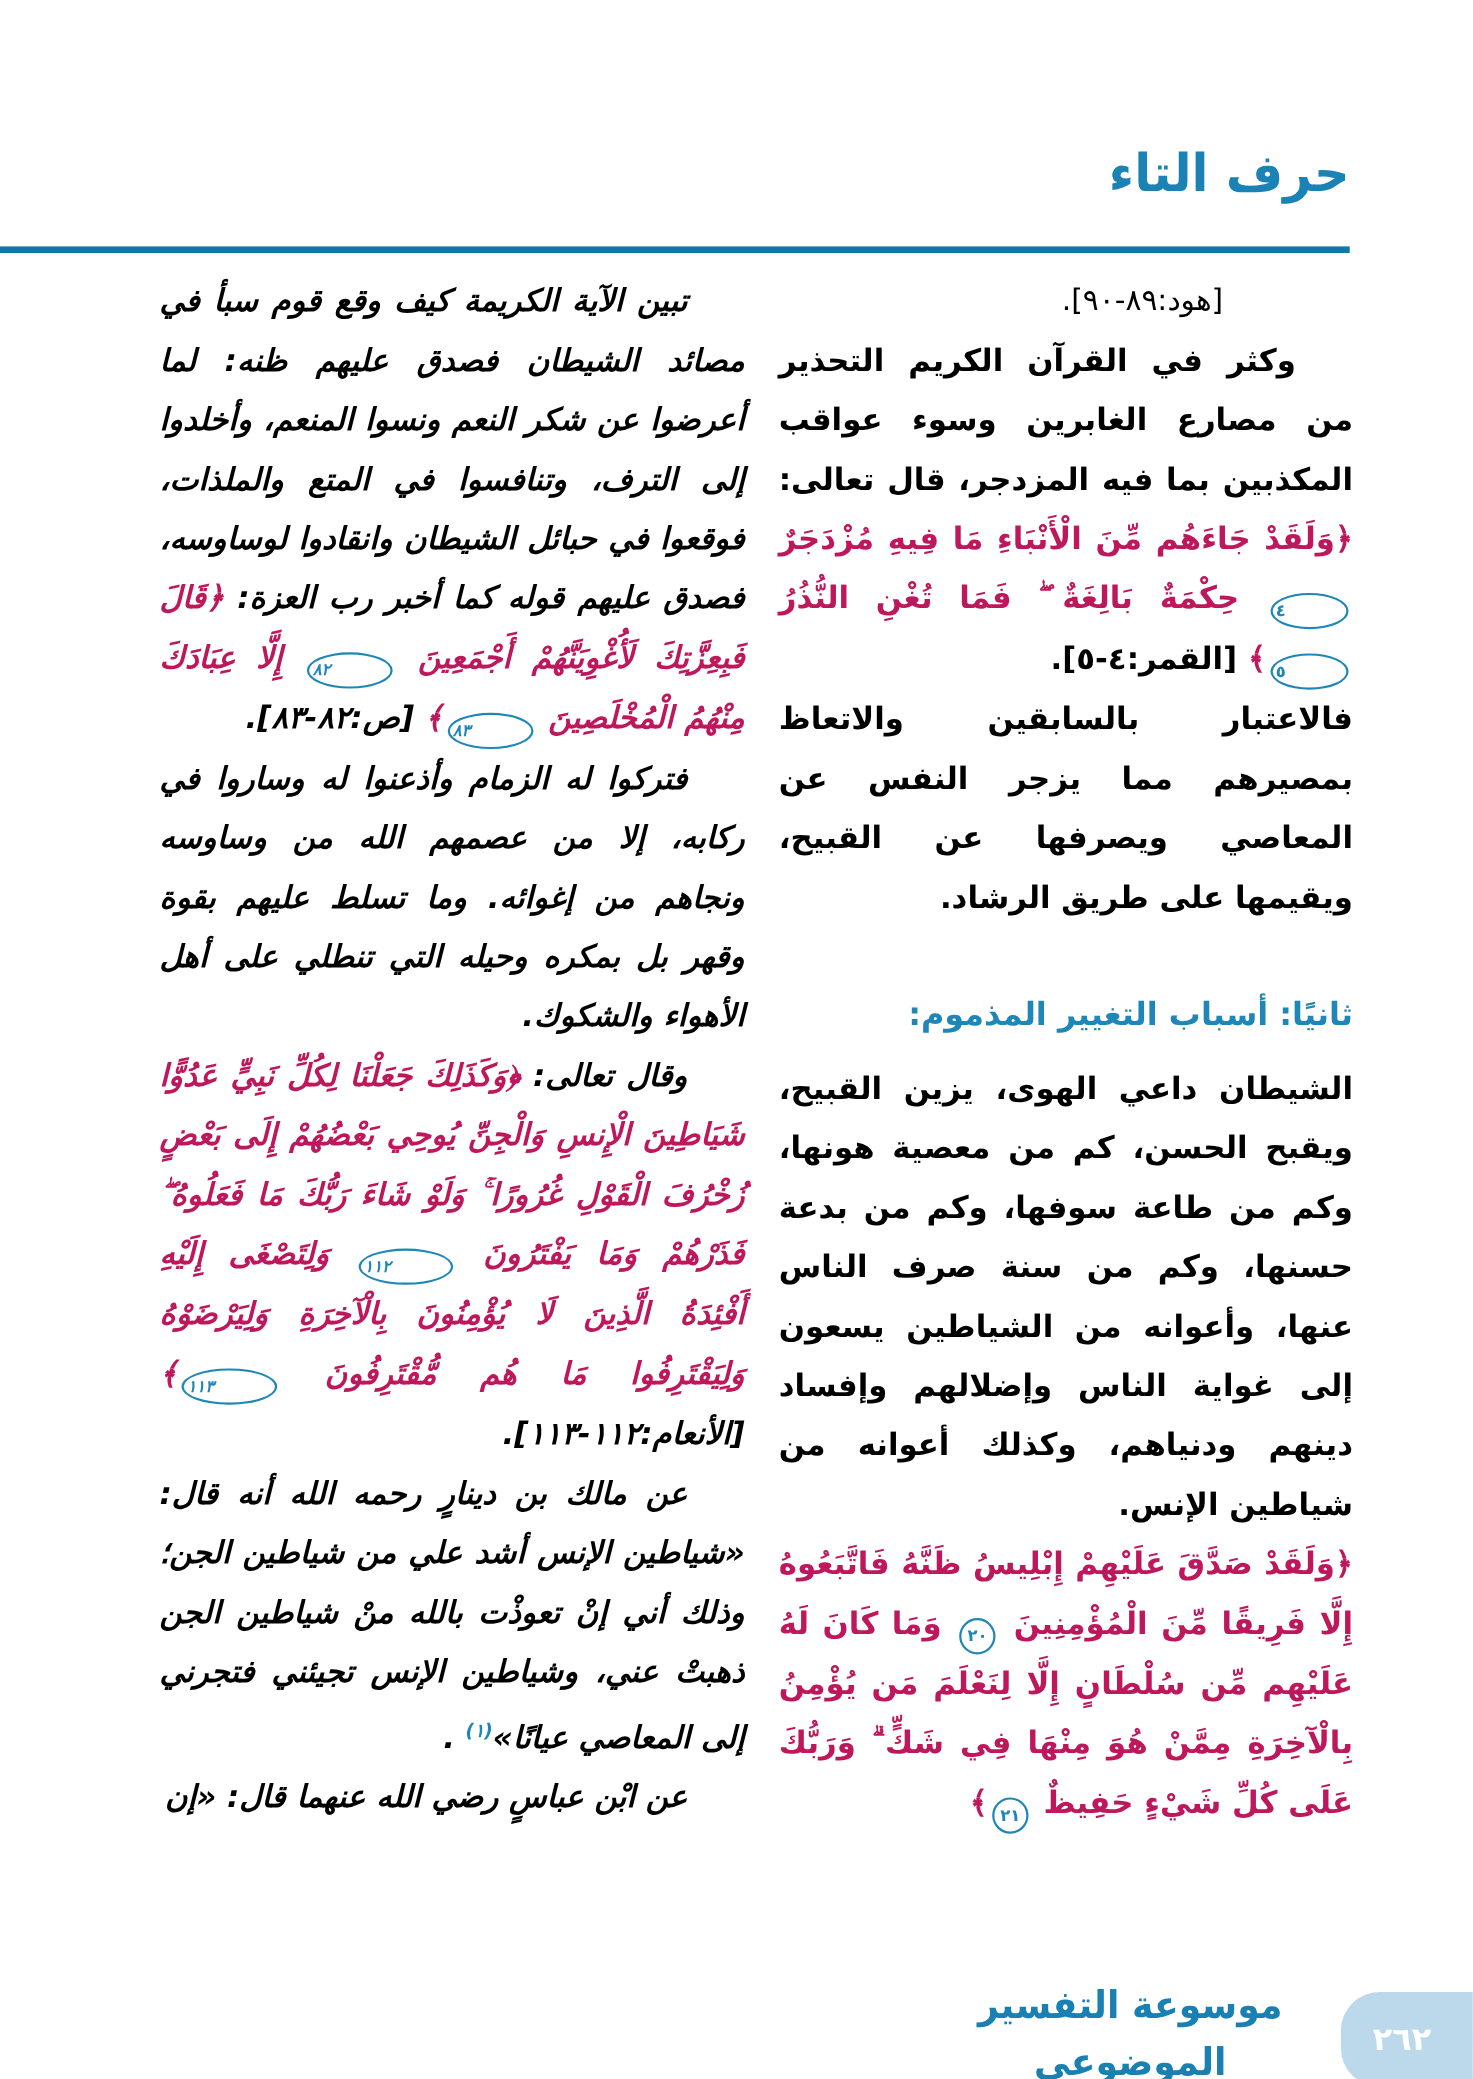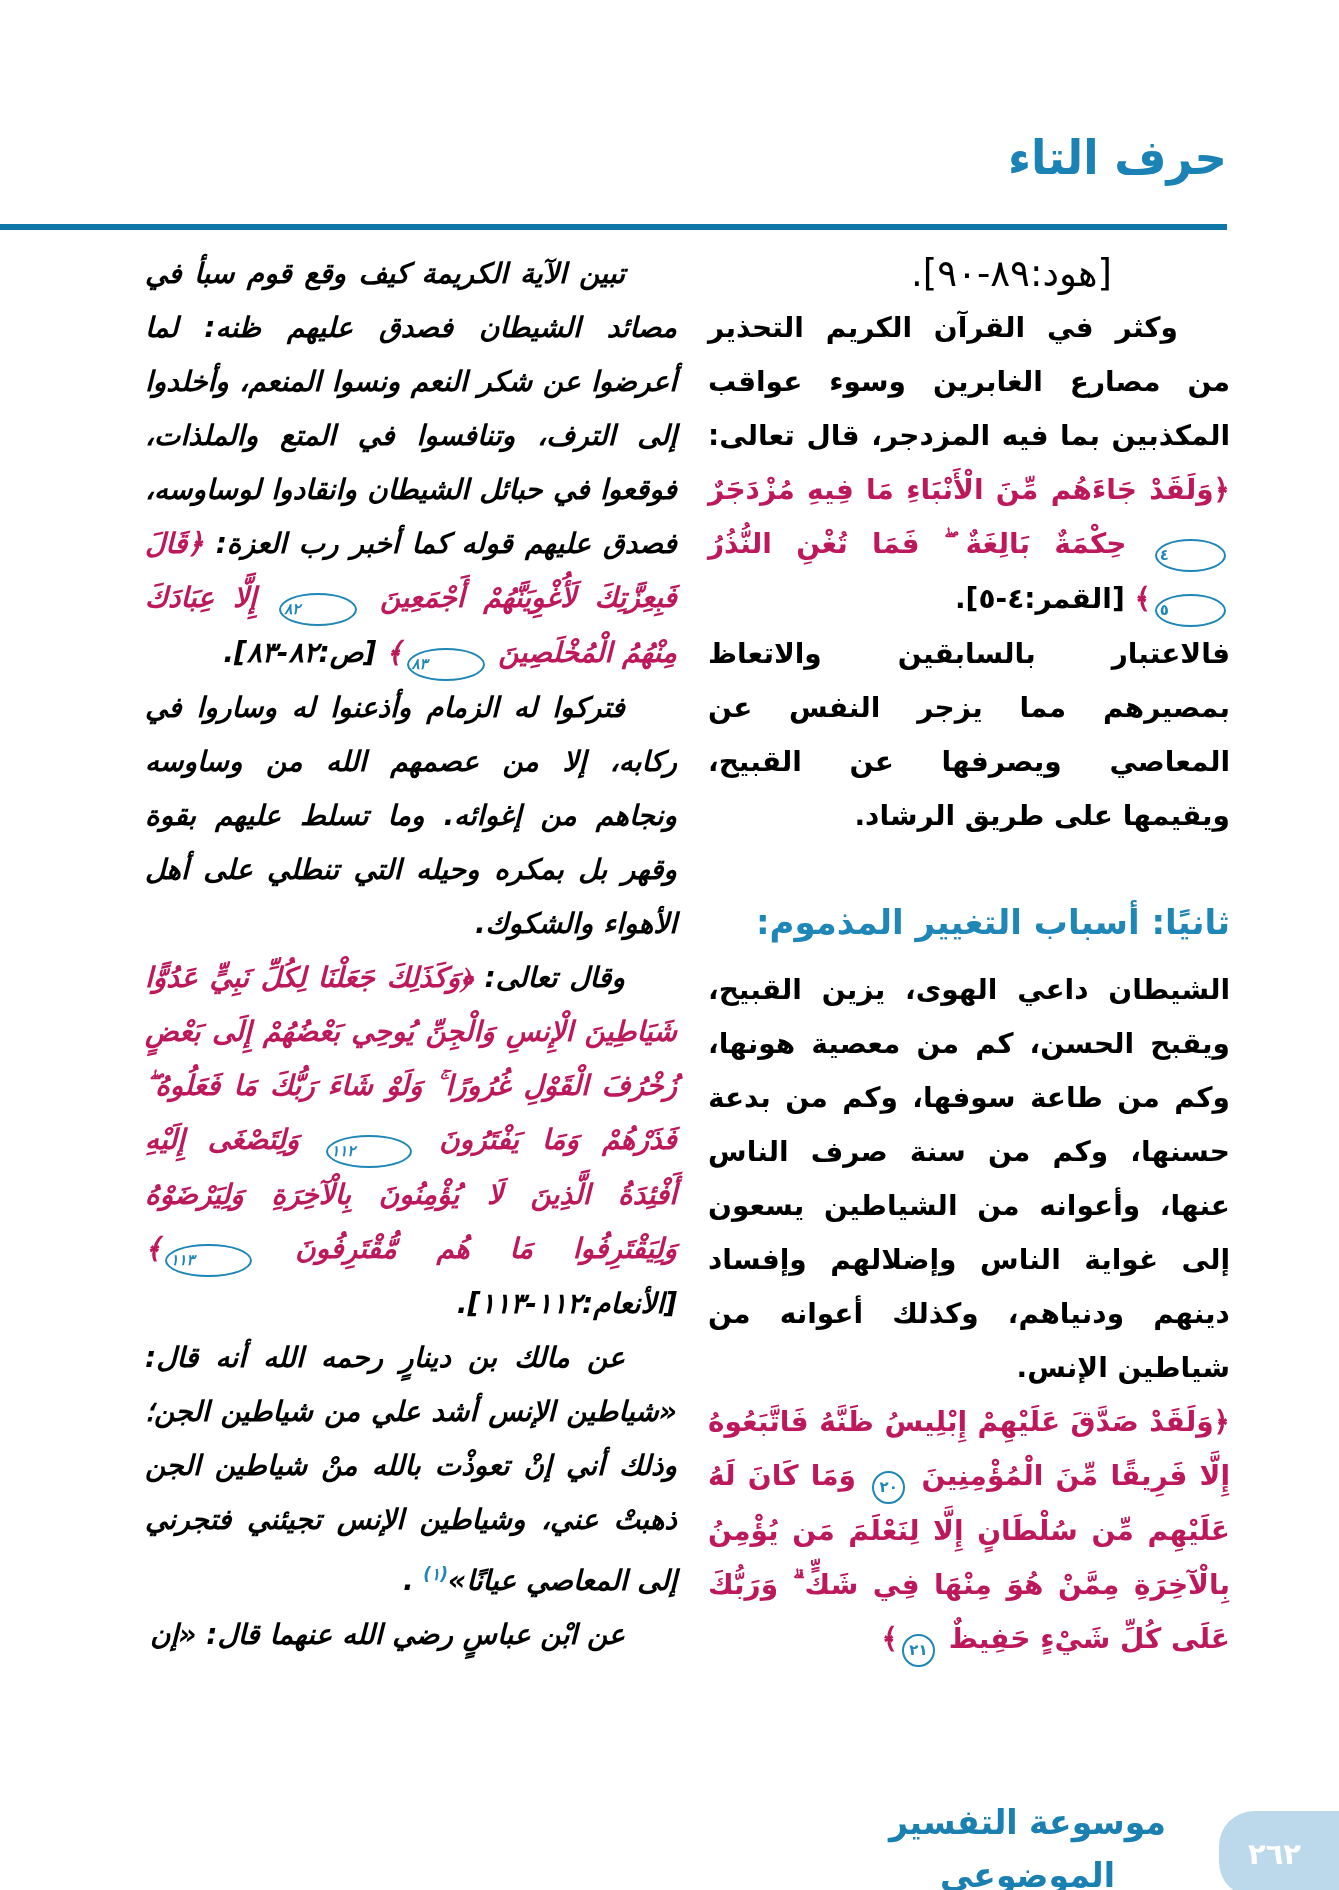--- a/index.html
+++ b/index.html
@@ -20,33 +20,33 @@
     background:#0F78A9;
   }
   
   .col { position:absolute; top:200px; font-size:28px; font-weight:bold;
          line-height:54px; color:#000; text-align:justify; }
   .col-right { right:109px; width:522px; }
   .col-left  { right:662px; width:532px;font-style:italic; }
   .col p { margin:0; }
   .indent { text-indent:52px; }
   .ref-line {
-    font-weight:normal; font-size:37px; text-align:right;
+    font-weight:normal; font-size:27px; text-align:right;
     padding-left:0; padding-right:118px; text-indent:0;
   }
   .quran { color:#be185d; }
   .ayah-num {
     display:inline-block; box-sizing:border-box;
     min-width:33px; height:33px; line-height:29px; padding:0 3px;
     border:2px solid #1F86B8; border-radius:50%;
     color:#1F86B8; font-size:15px; font-weight:bold;
     text-align:center; vertical-align:-7px; margin:0 4px;
   }
   .section-heading {
-    color:#1F86B8; font-size:34px; font-weight:bold;
+    color:#1F86B8; font-size:29px; font-weight:bold;
     margin:52px 0 14px 0 !important; text-align:right; text-indent:0;
   }
   .sub-heading { padding-right:12px; margin:6px 0 12px 0 !important; text-align:right; }
   .fn-marker { color:#1F86B8; font-size:17px; vertical-align:super; font-weight:bold; }
   
   .footnote { position:absolute; top:1676px; right:727px; width:345px; }
   .footnote-rule { width:280px; height:4px; background:#147CAD; }
   .footnote-text {
     margin:0; padding:8px 32px 0 0; font-size:25px; font-weight:normal;
     line-height:42px; text-align:right; color:#000;

